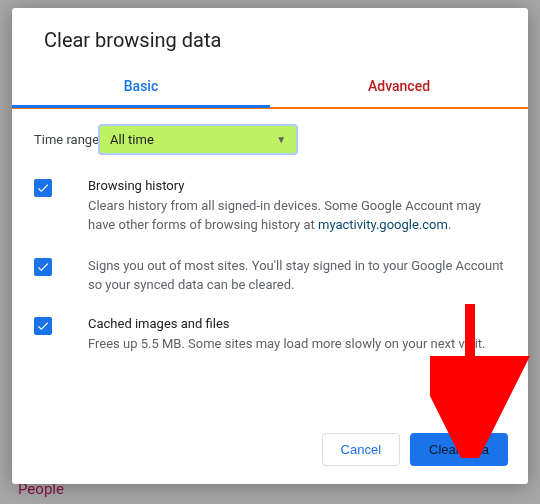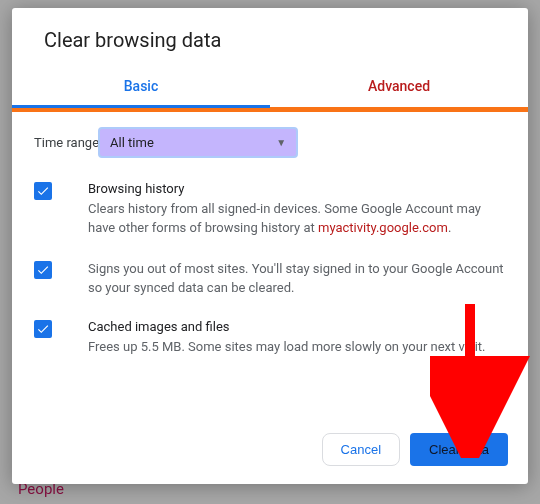--- a/index.html
+++ b/index.html
@@ -31,21 +31,21 @@
       box-shadow: 0 2px 20px rgba(0,0,0,0.3);
       display: flex; flex-direction: column;
     }
     .dialog-title {
       font-size: 20px; color: #222;
       padding: 20px 22px 14px 32px;
       font-weight: 400;
     }
     .tabs {
       display: flex;
-      border-bottom: 5px solid #f97316;
+      border-bottom: 2px solid #f97316;
     }
     .tab {
       flex: 1;
       text-align: center;
       padding: 12px 0 13px 0;
       font-size: 14px;
       color: #b91c1c;
       cursor: pointer;
       position: relative;
       font-weight: 500;
@@ -70,21 +70,21 @@
       margin-bottom: 24px;
     }
     .time-label {
       font-size: 13px; color: #3c4043;
     }
     .time-select {
       flex: 0 0 198px;
       display: flex; align-items: center; justify-content: space-between;
       border: 1px solid #b9c6df;
       border-radius: 3px;
-      background: #c4b5fd;
+      background: #bef264;
       padding: 6px 10px 6px 10px;
       outline: 2px solid #aecbfa;
       outline-offset: -1px;
       cursor: pointer;
     }
     .time-select .sel-text { font-size: 13px; color: #202124; }
     .time-select .caret { font-size: 10px; color: #5f6368; }
     .opt-row {
       display: flex; gap: 36px;
       margin-bottom: 22px;
@@ -102,37 +102,36 @@
     }
     .cb svg { display: block; }
     .opt-text .opt-title {
       font-size: 13px; color: #202124;
       margin-bottom: 4px;
     }
     .opt-text .opt-desc {
       font-size: 13px; color: #5f6368;
       line-height: 1.45;
     }
-    .opt-desc a { color: #b91c1c; text-decoration: none; }
+    .opt-desc a { color: #0c4a6e; text-decoration: none; }
     .footer {
       display: flex; justify-content: flex-end; gap: 10px;
       padding: 14px 20px 18px 20px;
     }
     .btn {
       font-size: 13px;
       padding: 8px 18px;
       border-radius: 4px;
       cursor: pointer;
       border: 1px solid transparent;
       font-weight: 500;
     }
     .btn-cancel {
       background: #fff; color: #1a73e8;
       border-color: #dadce0;
-      border-radius: 8px;
     }
     .btn-primary {
       background: #1a73e8; color: #0f172a;
     }
     .arrow {
       position: absolute;
       pointer-events: none;
     }
   </style>
 </head>

